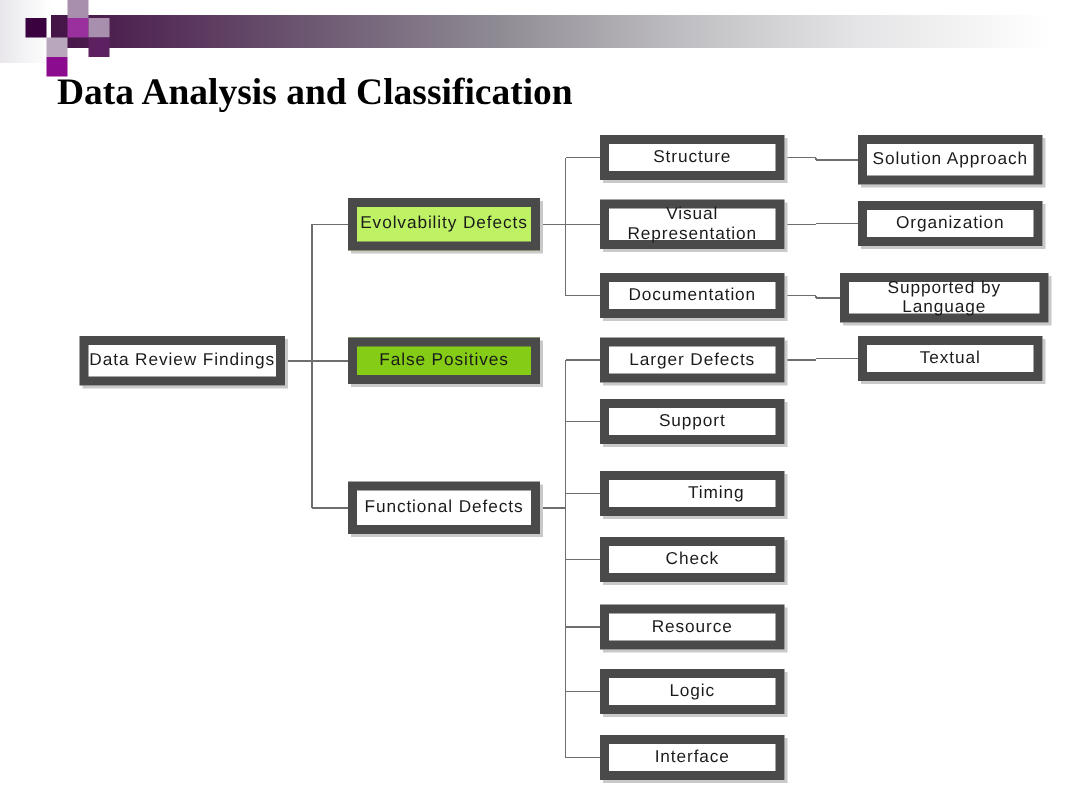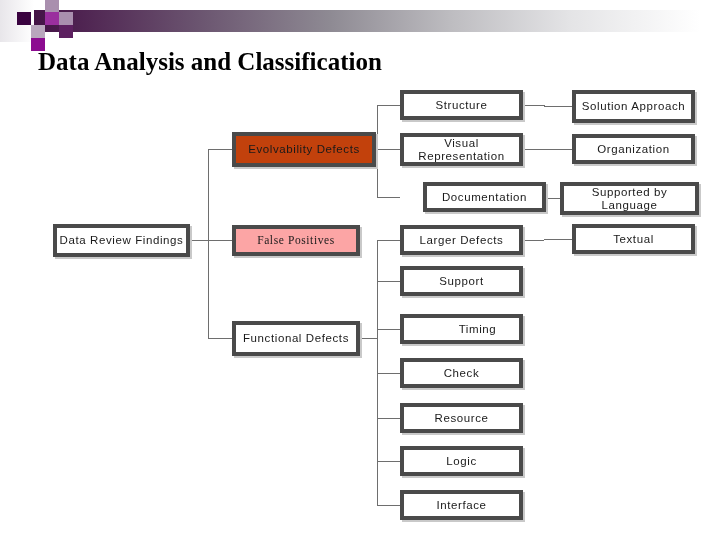--- a/index.html
+++ b/index.html
@@ -79,21 +79,21 @@
   }
   #lines {
     position: absolute;
     left: 0; top: 0;
     width: 720px; height: 540px;
   }
   .node {
     position: absolute;
     box-sizing: border-box;
     background: #ffffff;
-    border: 4px solid #b91c1c;
+    border: 6px solid #b91c1c;
     box-shadow: 2px 2px 0 0 #c9c9c9;
     display: flex;
     align-items: center;
     justify-content: center;
     text-align: center;
     color: #1a1a1a;
     font-family: "Liberation Sans", sans-serif;
     font-size: 11.5px;
     letter-spacing: 0.6px;
     line-height: 13px;
@@ -150,36 +150,36 @@
         <line x1="523" y1="197" x2="544" y2="197" stroke="#6e6e6e" stroke-width="1" shape-rendering="crispEdges"></line>
         <line x1="544" y1="197" x2="544" y2="198.5" stroke="#6e6e6e" stroke-width="1" shape-rendering="crispEdges"></line>
         <line x1="544" y1="198.5" x2="572" y2="198.5" stroke="#6e6e6e" stroke-width="1" shape-rendering="crispEdges"></line>
         <line x1="523" y1="240" x2="544" y2="240" stroke="#6e6e6e" stroke-width="1" shape-rendering="crispEdges"></line>
         <line x1="544" y1="239" x2="572" y2="239" stroke="#6e6e6e" stroke-width="1" shape-rendering="crispEdges"></line>
       </svg>
     <div id="nodes">
         <div class="node" style="left: 53px; top: 224px; width: 137px; height: 33px; border-color: rgb(74, 74, 74); background: rgb(255, 255, 255); color: rgb(26, 26, 26); box-shadow: rgb(201, 201, 201) 2px 2px 0px 0px;">
           <span>Data Review Findings</span>
         </div>
-        <div class="node" style="left: 232px; top: 132px; width: 144px; height: 35px; border-color: rgb(74, 74, 74); background: #c2410c; color: rgb(26, 26, 26); box-shadow: rgb(201, 201, 201) 2px 2px 0px 0px; text-align: right;">
+        <div class="node" style="left: 232px; top: 132px; width: 128px; height: 35px; border-color: rgb(74, 74, 74); background: #bef264; color: rgb(26, 26, 26); box-shadow: rgb(201, 201, 201) 2px 2px 0px 0px; text-align: right;">
           <span>Evolvability Defects</span>
         </div>
-        <div class="node" style="left: 232px; top: 225px; width: 128px; height: 31px; border-color: rgb(74, 74, 74); background: #fca5a5; color: rgb(26, 26, 26); box-shadow: rgb(201, 201, 201) 2px 2px 0px 0px; font-family: Liberation Serif, serif;">
+        <div class="node" style="left: 232px; top: 225px; width: 128px; height: 31px; border-color: rgb(74, 74, 74); background: #84cc16; color: rgb(26, 26, 26); box-shadow: rgb(201, 201, 201) 2px 2px 0px 0px;">
           <span>False Positives</span>
         </div>
         <div class="node" style="left: 232px; top: 321px; width: 128px; height: 35px; border-color: rgb(74, 74, 74); background: rgb(255, 255, 255); color: rgb(26, 26, 26); box-shadow: rgb(201, 201, 201) 2px 2px 0px 0px;">
           <span>Functional Defects</span>
         </div>
         <div class="node" style="left: 400px; top: 90px; width: 123px; height: 30px; border-color: rgb(74, 74, 74); background: rgb(255, 255, 255); color: rgb(26, 26, 26); box-shadow: rgb(201, 201, 201) 2px 2px 0px 0px;">
           <span>Structure</span>
         </div>
         <div class="node" style="left: 400px; top: 133px; width: 123px; height: 33px; border-color: rgb(74, 74, 74); background: rgb(255, 255, 255); color: rgb(26, 26, 26); box-shadow: rgb(201, 201, 201) 2px 2px 0px 0px;">
           <span>Visual Representation</span>
         </div>
-        <div class="node" style="left: 400px; top: 182px; width: 123px; height: 30px; border-color: rgb(74, 74, 74); background: rgb(255, 255, 255); color: rgb(26, 26, 26); box-shadow: rgb(201, 201, 201) 2px 2px 0px 0px; margin-left: 23px;">
+        <div class="node" style="left: 400px; top: 182px; width: 123px; height: 30px; border-color: rgb(74, 74, 74); background: rgb(255, 255, 255); color: rgb(26, 26, 26); box-shadow: rgb(201, 201, 201) 2px 2px 0px 0px;">
           <span>Documentation</span>
         </div>
         <div class="node" style="left: 400px; top: 225px; width: 123px; height: 30px; border-color: rgb(74, 74, 74); background: rgb(255, 255, 255); color: rgb(26, 26, 26); box-shadow: rgb(201, 201, 201) 2px 2px 0px 0px;">
           <span>Larger Defects</span>
         </div>
         <div class="node" style="left: 400px; top: 266px; width: 123px; height: 30px; border-color: rgb(74, 74, 74); background: rgb(255, 255, 255); color: rgb(26, 26, 26); box-shadow: rgb(201, 201, 201) 2px 2px 0px 0px;">
           <span>Support</span>
         </div>
         <div class="node" style="left: 400px; top: 314px; width: 123px; height: 30px; border-color: rgb(74, 74, 74); background: rgb(255, 255, 255); color: rgb(26, 26, 26); box-shadow: rgb(201, 201, 201) 2px 2px 0px 0px; padding-left: 32px;">
           <span>Timing</span>

